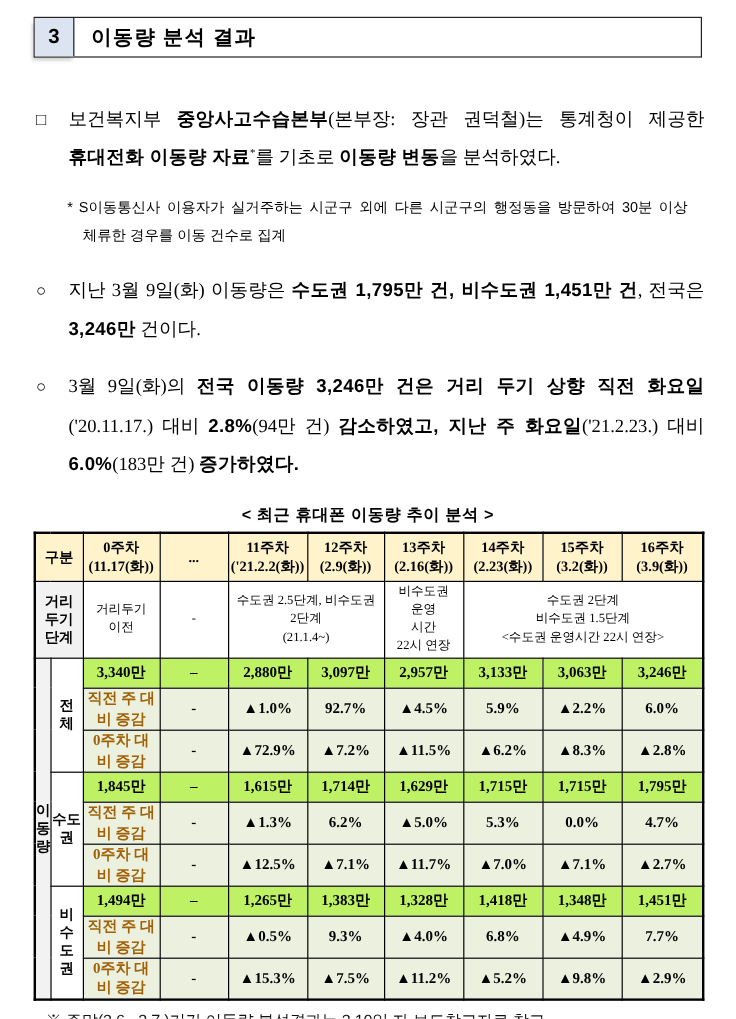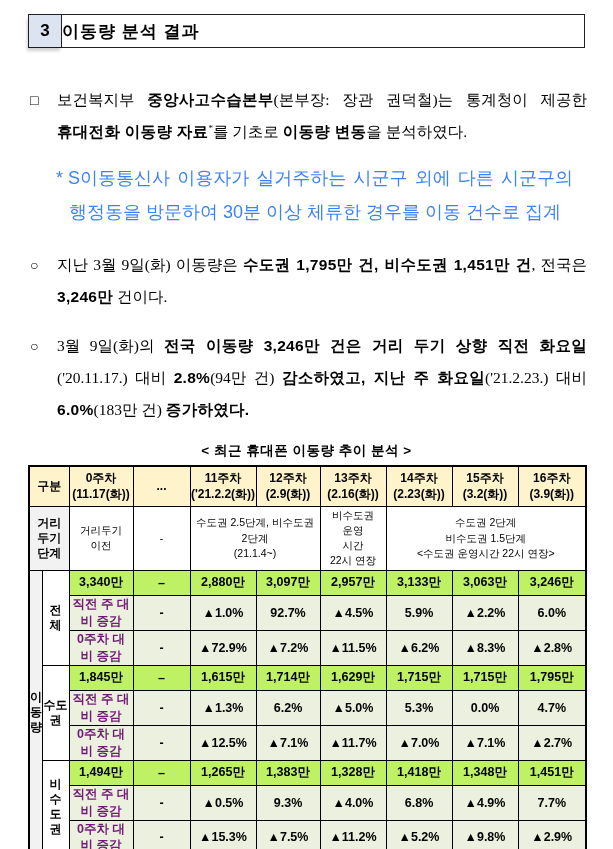--- a/index.html
+++ b/index.html
@@ -3,51 +3,51 @@
 <meta charset="utf-8">
 <style>
   * { margin:0; padding:0; box-sizing:border-box; }
   html,body { width:613px; background:#fff; }
   body { height:849px; font-family:"Liberation Serif", serif; color:#000; position:relative; overflow:hidden; }
 
   
   .sec-header { margin:14px 28px 0 28px; height:34px; border:1.6px solid #222; display:flex; align-items:stretch; background:#fff; }
   .sec-num { width:33px; background:#dce4f1; border-right:1.6px solid #222; display:flex; align-items:center; justify-content:center;
              font-family:"Liberation Sans", sans-serif; font-weight:bold; font-size:17px; box-shadow:-2px 4px 3px rgba(0,0,0,0.18); }
-  .sec-title { display:flex; align-items:center; font-family:"Liberation Sans", sans-serif; font-weight:bold; font-size:17px; letter-spacing:1px; }
+  .sec-title { display:flex; align-items:center; padding-left:14px; font-family:"Liberation Sans", sans-serif; font-weight:bold; font-size:17px; letter-spacing:1px; }
 
   
   .para { margin:0 26px 0 30px; font-size:15.5px; line-height:2.08; text-align:justify; padding-left:27px; text-indent:-27px; word-break:keep-all; }
   .para .marker { display:inline-block; text-indent:0; width:17px; margin-right:10px; font-family:"Liberation Sans", sans-serif; font-size:14px; }
   .para b, .para .b { font-family:"Liberation Sans", sans-serif; font-weight:bold; letter-spacing:0.3px; }
   .p1 { margin-top:36px; }
   .p2 { margin-top:20px; }
   .p3 { margin-top:16px; }
-  .fn { margin:14px 40px 0 56px; font-family:"Liberation Sans", sans-serif; font-size:18px; line-height:1.85; color:#3b82f6;
+  .fn { margin:14px 40px 0 56px; font-family:"Liberation Sans", sans-serif; font-size:12px; line-height:1.85; color:#000000;
         padding-left:13px; text-indent:-13px; text-align:justify; word-break:keep-all; }
   .fn .marker { margin-right:5px; }
   sup { font-size:9px; }
 
   
   .tbl-title { margin:16px 0 5px 0; text-align:center; font-family:"Liberation Sans", sans-serif; font-weight:bold; font-size:13.5px; letter-spacing:0.5px; }
   table { border-collapse:collapse; table-layout:fixed; width:557px; margin-left:28px; border:2px solid #000;
-          font-family:Liberation Sans, sans-serif; }
+          font-family:Liberation Serif, serif; }
   th, td { border:1px solid #000; text-align:center; vertical-align:middle; padding:1px 0; overflow:hidden; }
   tr.hdr { height:40px; }
   tr.hdr th { background:#fff3cc; font-size:12px; font-weight:bold; line-height:1.35; }
   tr.dist { height:64px;border-radius:32px; }
   tr.dist td { font-size:10.5px; line-height:1.45; background:#fff; word-break:keep-all; }
   .pre { white-space:pre-line; }
   .grey { background:#f2f2f2 !important; }
   .side { font-size:12px; font-weight:bold; line-height:1.25; background:#fff; }
   tr.r-total { height:25px; }
   tr.r-total td { background:#bef264; font-size:12.5px; font-weight:bold; }
   tr.r-pct { height:35px; }
   tr.r-pct td { background:#ebf1de; font-size:12.5px; font-weight:bold; }
-  td.lbl { font-size:11.5px; line-height:1.3; word-break:break-all; padding:0 2px; color:#701a75; }
+  td.lbl { font-size:11.5px; line-height:1.3; word-break:break-all; padding:0 2px; color:#a16207; }
   tr.dot td { border-top:1px dotted #8a8a8a; }
   tr.grp-top td, tr.grp-top th { border-top:1.8px solid #000; }
 
   
   .note { margin:8px 0 0 38px; font-family:"Liberation Sans", sans-serif; font-size:13.5px; color:#111; letter-spacing:-0.2px; }
 </style>
 </head>
 <body>
 
 <div class="sec-header">

